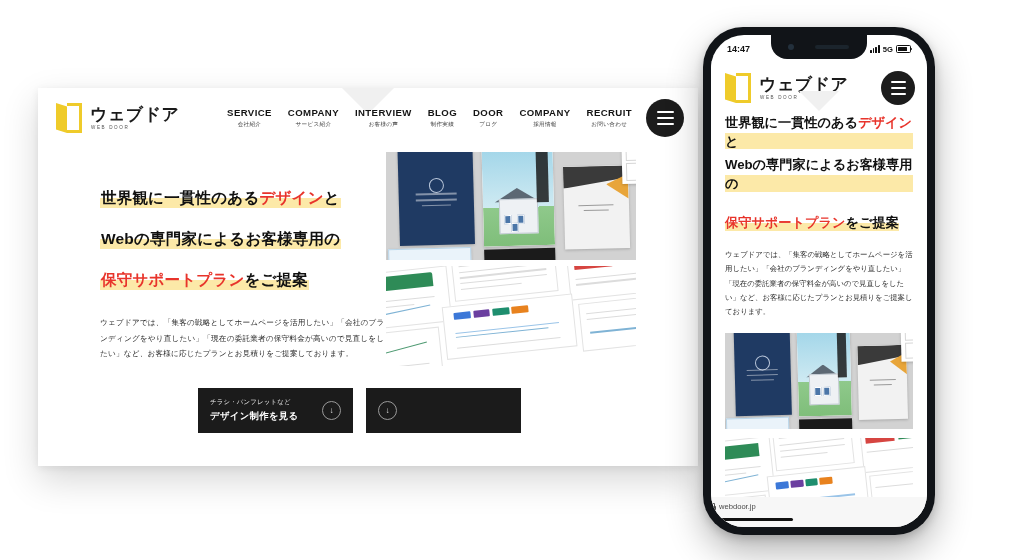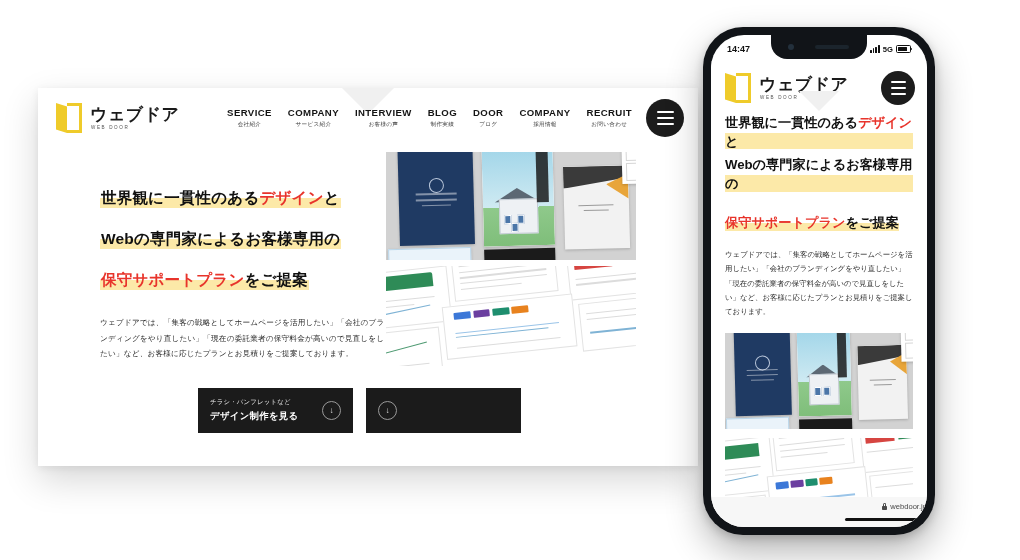--- a/index.html
+++ b/index.html
@@ -166,21 +166,21 @@
   .m-hl{
     display:inline-block;font-size:13.2px;font-weight:700;color:#111;line-height:1.45;margin-bottom:4px;
     background:linear-gradient(transparent 52%, #FCE9A8 52%, #FCE9A8 94%, transparent 94%);
   }
   .m-p{margin:12px 0 0;font-size:7.4px;line-height:1.95;color:#2b2b2b;}
   .m-img-top{position:relative;margin:13px 14px 0;height:96px;overflow:hidden;background:#d8d8d8;}
   .m-img-bot{position:relative;margin:9px 14px 0;height:96px;overflow:hidden;background:#fafafa;}
 
   .safari{
     position:absolute;left:0;right:0;bottom:0;height:30px;background:#f7f7f7;z-index:10;
-    display:flex;flex-direction:column;align-items:flex-end;justify-content:flex-start;padding-top:5px;box-sizing:border-box;
+    display:flex;flex-direction:column;align-items:flex-start;justify-content:flex-start;padding-top:5px;box-sizing:border-box;
   }
   .url{display:flex;align-items:center;gap:3px;font-size:7.6px;color:#4a4a4a;}
   .lock{width:5px;height:6.5px;position:relative;}
   .lock::after{content:"";position:absolute;left:0;bottom:0;width:5px;height:4px;background:#4a4a4a;border-radius:.8px;}
   .lock::before{content:"";position:absolute;left:1px;top:0;width:3px;height:3.4px;border:1px solid #4a4a4a;border-bottom:none;border-radius:2px 2px 0 0;box-sizing:border-box;}
   .home-ind{width:82px;height:3.2px;border-radius:2px;background:#111;margin-top:7px;}
 </style>
 </head>
 <body>
 

